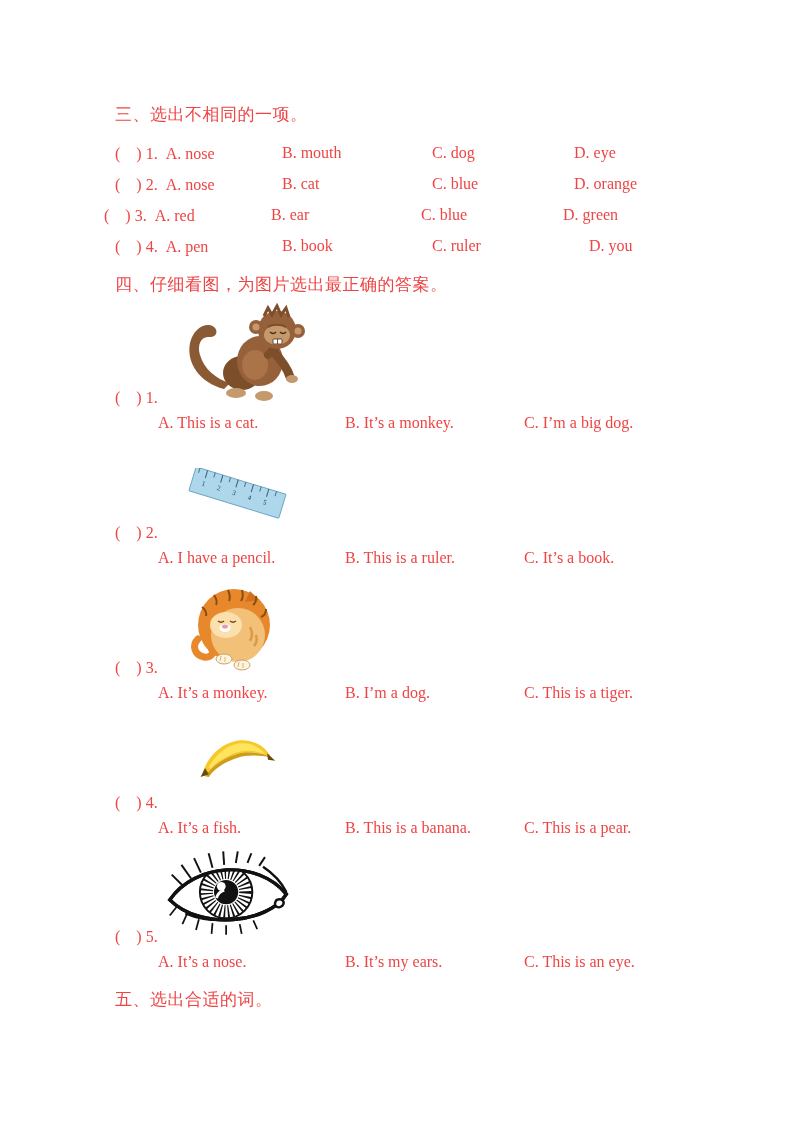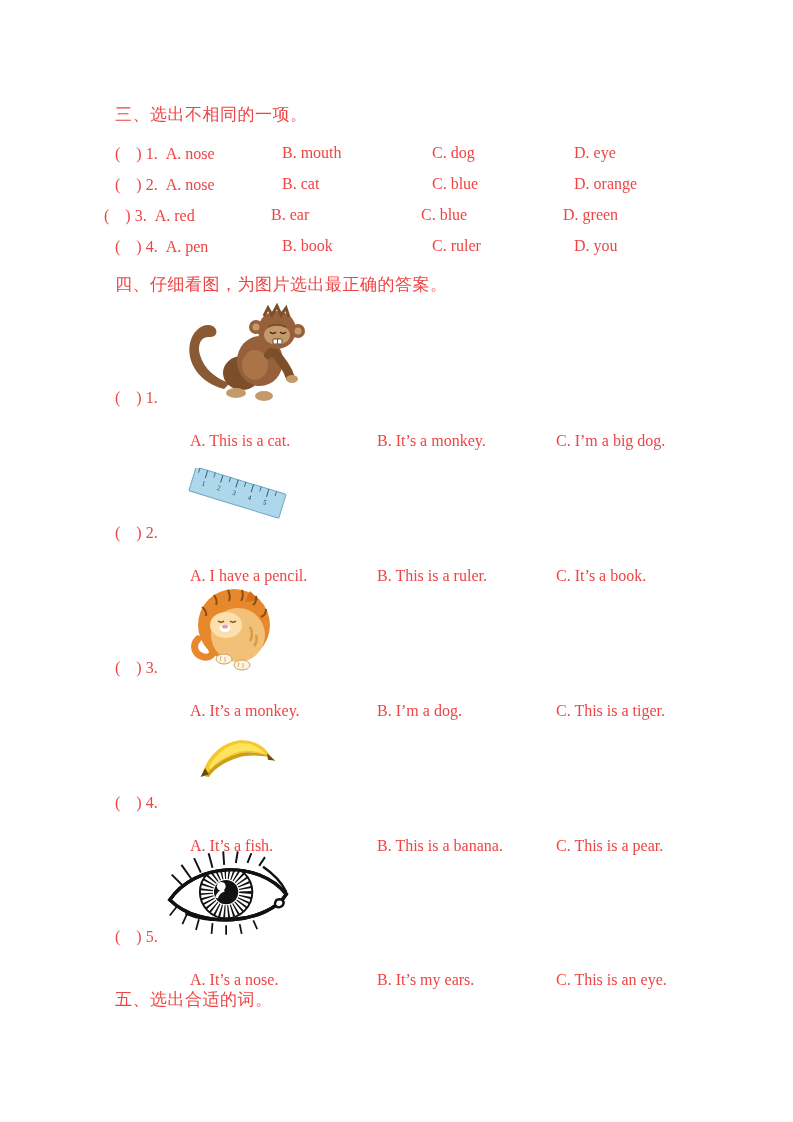--- a/index.html
+++ b/index.html
@@ -11,21 +11,21 @@
     font-family:Liberation Serif, serif;
     font-size:16px;
     overflow:hidden;
   }
   .abs{position:absolute;white-space:pre;}
   .h{font-size:17px;letter-spacing:0.5px;}
   .row{height:22px;width:660px;}
   .row .cell{position:absolute;top:0;white-space:pre;}
   .ga{margin-left:8px;}
   .opts{position:absolute;width:640px;height:22px;}
-  .opts .o{position:absolute;top:18px;white-space:pre;margin-left:32px;}
+  .opts .o{position:absolute;top:0;white-space:pre;}
   .img{position:absolute;}
   svg{display:block;}
 </style>
 </head>
 <body>
 
 <div class="page">
 
   <div class="abs h" style="left:115px;top:103px">三、选出不相同的一项。</div>
 
@@ -47,21 +47,21 @@
     <span class="cell" style="left:0"><span>(　) 3.</span><span class="ga">A. red</span></span>
     <span class="cell" style="left:167px">B. ear</span>
     <span class="cell" style="left:317px">C. blue</span>
     <span class="cell" style="left:459px">D. green</span>
   </div>
 
   <div class="abs row" style="left:115px;top:237px">
     <span class="cell" style="left:0"><span>(　) 4.</span><span class="ga">A. pen</span></span>
     <span class="cell" style="left:167px">B. book</span>
     <span class="cell" style="left:317px">C. ruler</span>
-    <span class="cell" style="left:459px">D. you</span>
+    <span class="cell" style="left:474px">D. you</span>
   </div>
 
   <div class="abs h" style="left:115px;top:273px">四、仔细看图，为图片选出最正确的答案。</div>
 
   <div class="img" style="left:180px;top:303px">
     <svg width="150" height="100" viewBox="0 0 150 100">
       <path d="M44,86 C20,80 6,60 10,40 C13,26 26,18 34,24 C39,28 36,35 29,34 C21,33 17,42 20,52 C24,66 36,76 50,80 Z" fill="#8a5a35"></path>
       <ellipse cx="62" cy="70" rx="19" ry="17" fill="#7d4e2a"></ellipse>
       <ellipse cx="80" cy="58" rx="23" ry="25" fill="#96603a"></ellipse>
       <ellipse cx="75" cy="62" rx="13" ry="15" fill="#aa7348"></ellipse>

